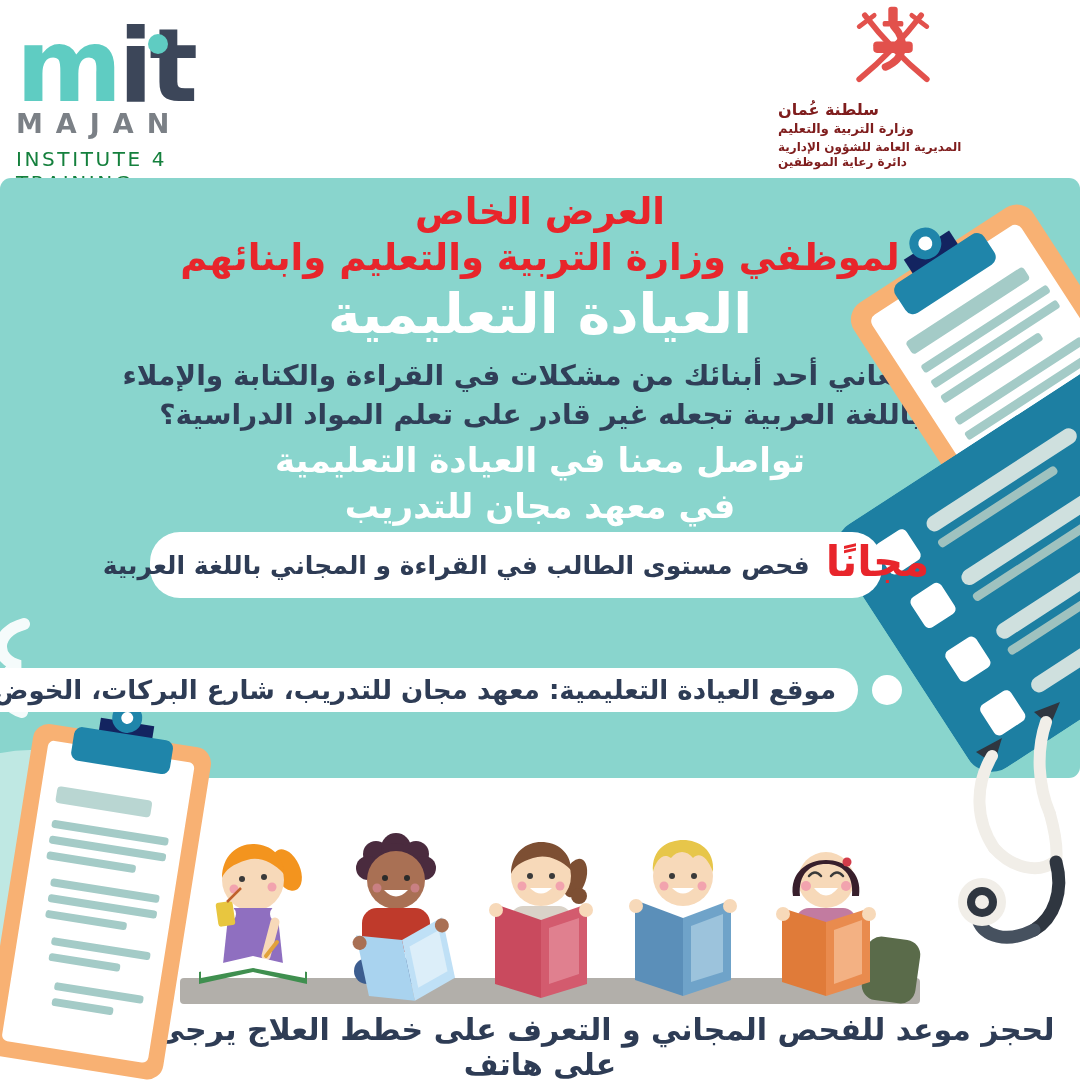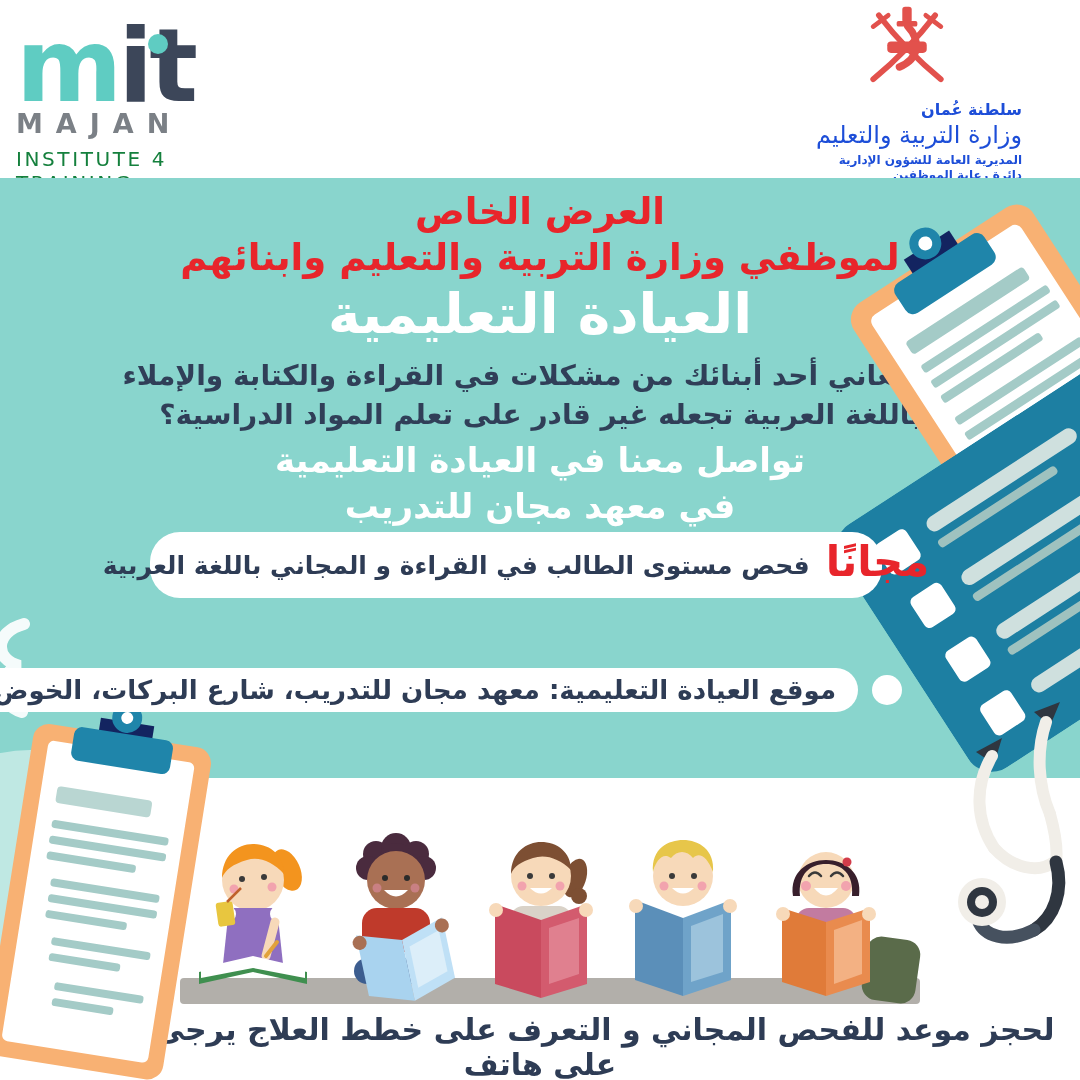--- a/index.html
+++ b/index.html
@@ -10,28 +10,28 @@
   
   .header{position:absolute;top:0;left:0;width:1080px;height:178px;background:#ffffff;}
   .logo{position:absolute;left:16px;top:12px;width:260px;}
   .wordmark{position:relative;height:112px;line-height:108px;font-weight:bold;letter-spacing:-4px;}
   .wordmark .m{font-size:102px;color:#5fccc2;}
   .wordmark .it{font-size:102px;color:#3c4659;}
   .wordmark .idot{position:absolute;left:132px;top:22px;width:20px;height:20px;border-radius:50%;background:#5fccc2;}
   .logo .majan{margin-top:-16px;font-size:27px;letter-spacing:13px;color:#7b8086;font-weight:700;}
   .logo .tagline{margin-top:8px;font-size:20px;letter-spacing:2.6px;color:#15803d;}
   
-  .ministry{position:absolute;right:58px;top:4px;width:230px;text-align:right;color:#1d4ed8;direction:rtl;}
+  .ministry{position:absolute;right:72px;top:4px;width:230px;text-align:left;color:#7f1d1d;direction:rtl;}
   .ministry svg{display:block;margin:0 auto;}
   .ministry .l1{font-size:16px;font-weight:bold;margin-top:2px;}
-  .ministry .l2{font-size:24px;font-weight:normal;margin-top:2px;}
+  .ministry .l2{font-size:13px;font-weight:bold;margin-top:2px;}
   .ministry .l3{font-size:12px;font-weight:bold;margin-top:4px;}
   .ministry .l4{font-size:12px;font-weight:bold;margin-top:1px;}
   
-  .main{position:absolute;top:178px;left:0;width:1080px;height:600px;background:#89d5cd;}
+  .main{position:absolute;top:178px;left:0;width:1080px;height:600px;background:#89d5cd;border-radius:11px;}
   .center-text{position:absolute;left:40px;width:1000px;text-align:center;direction:rtl;}
   .red1{top:12px;font-size:37px;font-weight:bold;color:#e8252b;}
   .red2{top:58px;font-size:37px;font-weight:bold;color:#e8252b;}
   .white-title{top:104px;font-size:55px;font-weight:bold;color:#ffffff;}
   .question{top:178px;font-size:28px;line-height:39px;font-weight:bold;color:#303f58;}
   .contact1{top:262px;font-size:34px;font-weight:bold;color:#ffffff;}
   .contact2{top:308px;font-size:34px;font-weight:bold;color:#ffffff;}
   
   .free-box{
     position:absolute;left:150px;top:354px;width:732px;height:66px;background:#ffffff;

